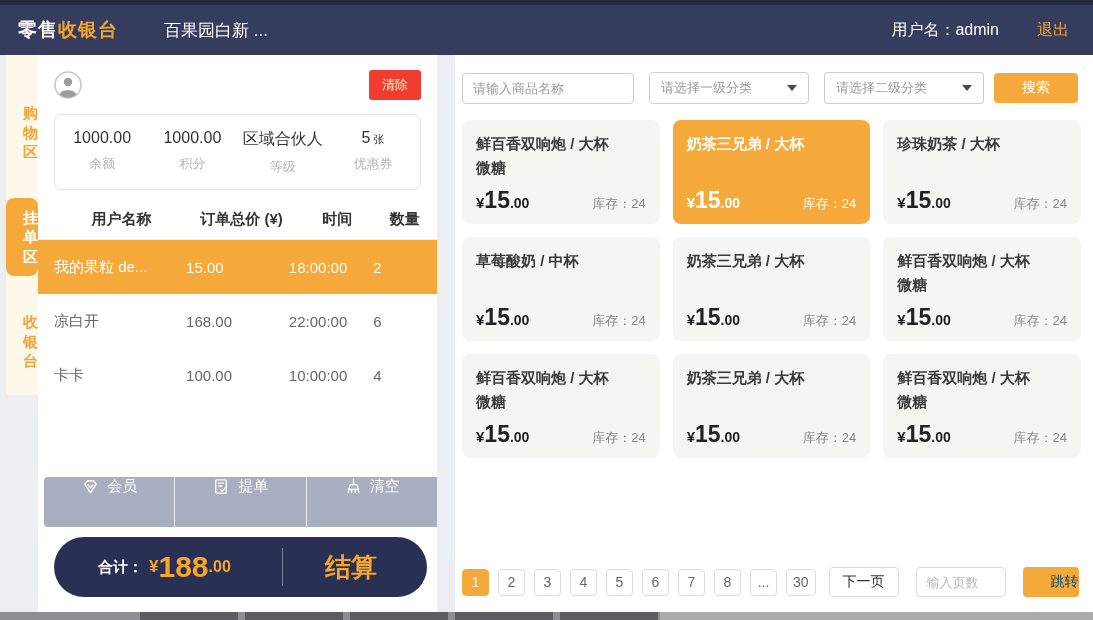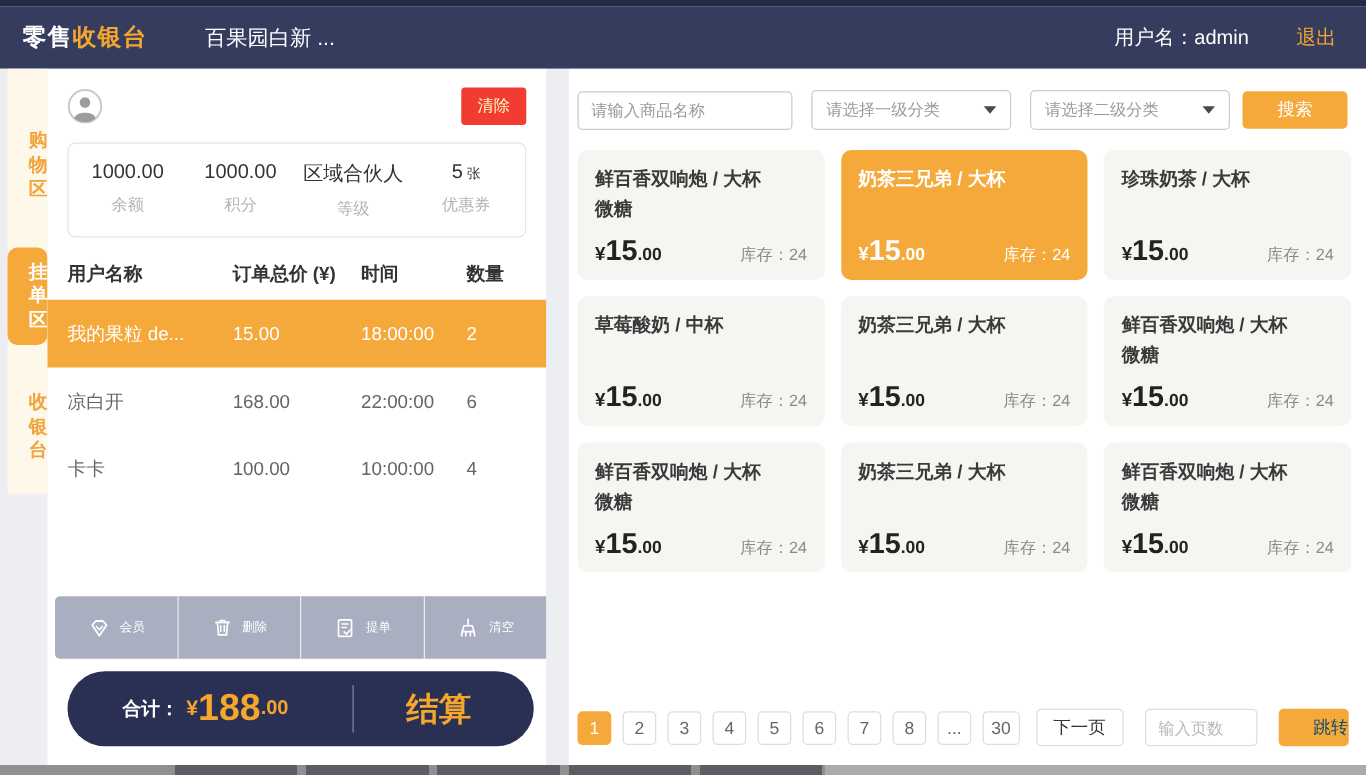--- a/index.html
+++ b/index.html
@@ -39,29 +39,29 @@
   .member-row { display:flex; align-items:center; padding:15px 16px 9px 16px; }
   .member-name { font-size:17px; font-weight:bold; color:#2b2b2b; margin-left:10px; }
   .clear-btn { margin-left:auto; background:#f23c31; color:#fef9c3; font-size:13px; padding:6px 13px;
     border-radius:3px; border:none; cursor:pointer; }
   .stats { margin:5px 16px 6px 16px; border:1px solid #e5e5e5; border-radius:6px; display:flex; padding:14px 2px 13px; }
   .stat { flex:1; text-align:center; }
   .stat-value { font-size:16px; color:#333; }
   .stat-unit { font-size:11px; color:#333; }
   .stat-label { font-size:13px; color:#b3b3b3; margin-top:8px; }
 
-  .thead { display:flex; padding:14px 16px 10px 16px; font-weight:bold; font-size:15px; color:#333;
-    border-bottom:1px solid #ededed; }
+  .thead { display:flex; padding:14px 8px 10px 16px; font-weight:bold; font-size:15px; color:#333;
+    border-bottom:1px solid #ededed;text-align:center; }
   .c-name { width:36%; } .c-total { width:28%; } .c-time { width:23%; } .c-qty { width:13%; }
   .trow { display:flex; padding:0 16px; height:54px; align-items:center; font-size:15px; color:#666; cursor:pointer; }
   .trow.sel { background:#f6a93b; color:#fff; }
 
   .action-bar { display:flex; margin:auto 0 0 6px; height:50px; background:#a9aec0; border-radius:4px 0 0 4px; }
-  .abtn { flex:1; display:flex; align-items:center; justify-content:center; gap:7px; color:#fff;
-    font-size:10px; background:none; border:none; border-right:1px solid rgba(255,255,255,.75); cursor:pointer; }
+  .abtn { flex:1; display:flex; align-items:flex-start; justify-content:center; gap:7px; color:#fff;
+    font-size:15px; background:none; border:none; border-right:1px solid rgba(255,255,255,.75); cursor:pointer; }
   .abtn:last-child { border-right:none; }
   .abtn svg { display:block; }
 
   .checkout { margin:10px 10px 15px 16px; height:60px; background:#2a3053; border-radius:31px;
     display:flex; align-items:center; color:#fff; }
   .total-label { margin-left:44px; font-size:15px; font-weight:bold; }
   .yen  { font-size:17px; color:#f5a62c; font-weight:bold; margin-left:6px; }
   .tint { font-size:30px; color:#f5a62c; font-weight:bold; }
   .tdec { font-size:16px; color:#f5a62c; font-weight:bold; }
   .vdiv { width:1px; height:38px; background:#80849b; margin-left:auto; }
@@ -191,31 +191,20 @@
 
     <div class="action-bar" id="action-bar">
         <button class="abtn">
           <span>
             <svg width="19" height="19" viewBox="0 0 20 20" fill="none" stroke="#fff" stroke-width="1.5" stroke-linejoin="round">
               <path d="M4 7.5 L7 4 H13 L16 7.5 L10 16.5 Z"></path>
               <path d="M7.2 8.2 L10 11.4 L12.8 8.2"></path>
             </svg>
           </span>
           <span>会员</span>
-        </button>
-        <button class="abtn">
-          <span>
-            <svg width="18" height="18" viewBox="0 0 20 20" fill="none" stroke="#fff" stroke-width="1.5" stroke-linecap="round">
-              <path d="M4 5.5 H16"></path>
-              <path d="M8 5.5 V3.8 H12 V5.5"></path>
-              <path d="M5.5 5.5 L6.4 16.5 H13.6 L14.5 5.5"></path>
-              <path d="M8.4 8.5 V13.5 M11.6 8.5 V13.5"></path>
-            </svg>
-          </span>
-          <span>删除</span>
         </button>
         <button class="abtn">
           <span>
             <svg width="19" height="19" viewBox="0 0 20 20" fill="none" stroke="#fff" stroke-width="1.4" stroke-linecap="round" stroke-linejoin="round">
               <rect x="4" y="3" width="11" height="14" rx="1"></rect>
               <path d="M7 6.5 H12 M7 9.5 H10.5"></path>
               <path d="M8.8 13.2 L10.8 15 L14.2 11.2"></path>
             </svg>
           </span>
           <span>提单</span>

